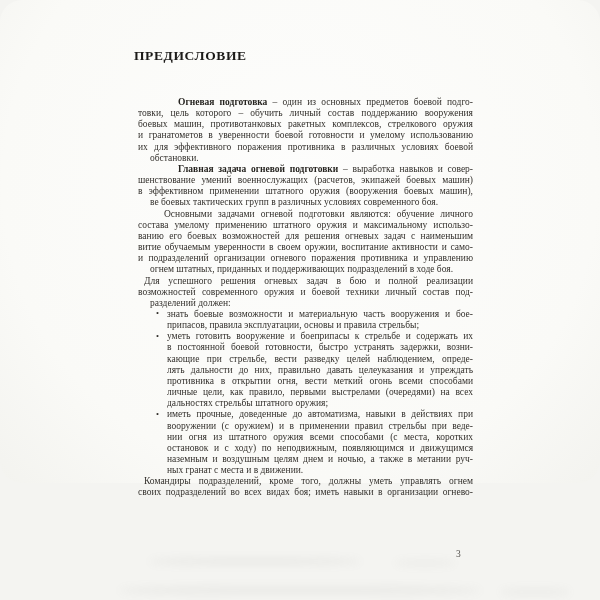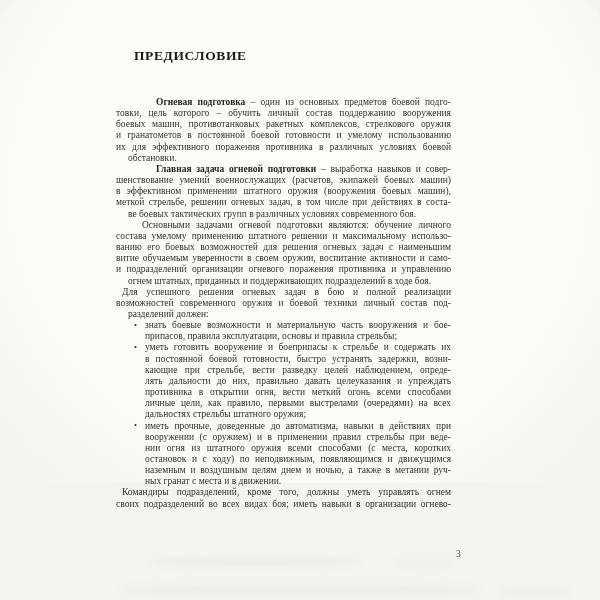--- a/index.html
+++ b/index.html
@@ -13,21 +13,21 @@
     background:radial-gradient(ellipse at 50% 38%, #fdfdfc 0%, #fafaf7 70%, #f3f3ef 100%);
     border-radius:22px;
   }
   .title{
     position:absolute;left:134px;top:48px;
     font-weight:bold;font-size:13.5px;letter-spacing:.6px;
     color:#1c1b19;
     filter:blur(.2px);
   }
   .textblock{
-    position:absolute;left:116px;top:97px;width:335px;
+    position:absolute;left:138px;top:97px;width:335px;
     font-size:9.5px;line-height:11.15px;
     color:#33302c;
     filter:blur(.22px);
   }
   .blk{margin:0;}
   .line{
     text-align:justify;text-align-last:justify;
     position:relative;
     white-space:normal;
   }
@@ -56,34 +56,33 @@
 </head>
 <body>
 
 <div class="page">
   <div class="title">ПРЕДИСЛОВИЕ</div>
   <div class="textblock">
       <div class="blk para">
         <div class="line ind-large"><b>Огневая подготовка</b> – один из основных предметов боевой подго-</div>
         <div class="line">товки, цель которого – обучить личный состав поддержанию вооружения</div>
         <div class="line">боевых машин, противотанковых ракетных комплексов, стрелкового оружия</div>
-        <div class="line">и гранатометов в постоянной боевой готовности и умелому использованию</div>
+        <div class="line">и гранатометов в уверенности боевой готовности и умелому использованию</div>
         <div class="line">их для эффективного поражения противника в различных условиях боевой</div>
         <div class="line last">обстановки.</div>
       </div>
       <div class="blk para">
         <div class="line ind-large"><b>Главная задача огневой подготовки</b> – выработка навыков и совер-</div>
         <div class="line">шенствование умений военнослужащих (расчетов, экипажей боевых машин)</div>
         <div class="line">в эффективном применении штатного оружия (вооружения боевых машин),</div>
-        <div class="line">меткой стрельбе, решении огневых задач, в том числе при действиях в соста-</div>
         <div class="line last">ве боевых тактических групп в различных условиях современного боя.</div>
       </div>
       <div class="blk para">
         <div class="line ind-med">Основными задачами огневой подготовки являются: обучение личного</div>
-        <div class="line">состава умелому применению штатного решении и максимальному использо-</div>
+        <div class="line">состава умелому применению штатного оружия и максимальному использо-</div>
         <div class="line">ванию его боевых возможностей для решения огневых задач с наименьшим</div>
         <div class="line">витие обучаемым уверенности в своем оружии, воспитание активности и само-</div>
         <div class="line">и подразделений организации огневого поражения противника и управлению</div>
         <div class="line last">огнем штатных, приданных и поддерживающих подразделений в ходе боя.</div>
       </div>
       <div class="blk para">
         <div class="line ind-small">Для успешного решения огневых задач в бою и полной реализации</div>
         <div class="line">возможностей современного оружия и боевой техники личный состав под-</div>
         <div class="line last">разделений должен:</div>
       </div>

